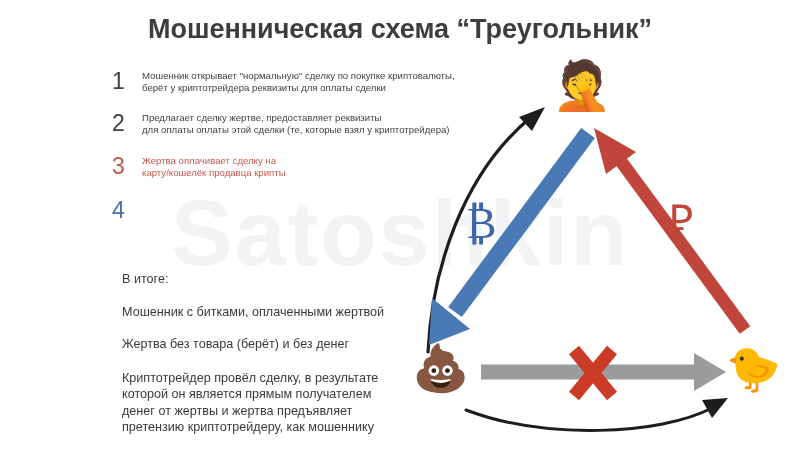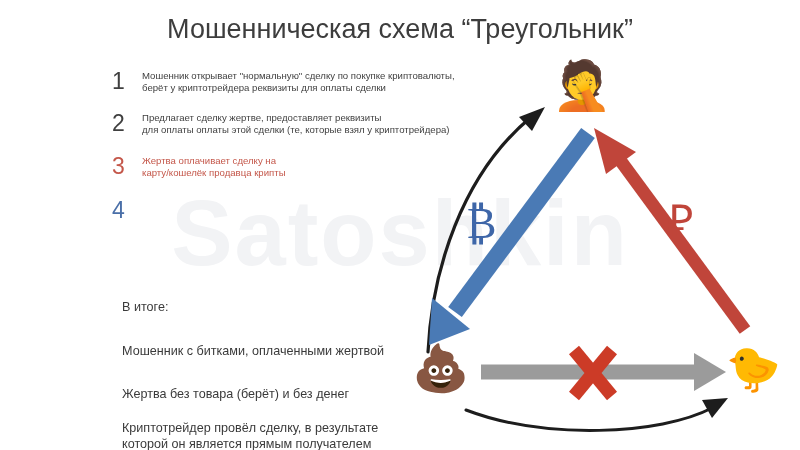--- a/index.html
+++ b/index.html
@@ -37,21 +37,21 @@
 
   
   #title {
     position: absolute;
     left: 0;
     top: 14px;
     width: 800px;
     text-align: center;
     font-size: 27px;
     color: #3d3d3d;
-    font-weight: normal;
+    font-weight: bold;
     letter-spacing: 0px;
   }
 
   
   .step {
     position: absolute;
     display: flex;
     align-items: flex-start;
   }
   .step-num {
@@ -77,21 +77,20 @@
     left: 122px;
     top: 272px;
     width: 320px;
     color: #3a3a3a;
   }
   .sum-line {
     font-size: 12.6px;
     line-height: 15.5px;
     margin-bottom: 17px;
     white-space: pre-line;
-    margin-top: 28px;
   }
   .sum-para {
     font-size: 12.6px;
     line-height: 16.5px;
     white-space: pre-line;
     margin-bottom: 0;
   }
 
   
   .emoji {

